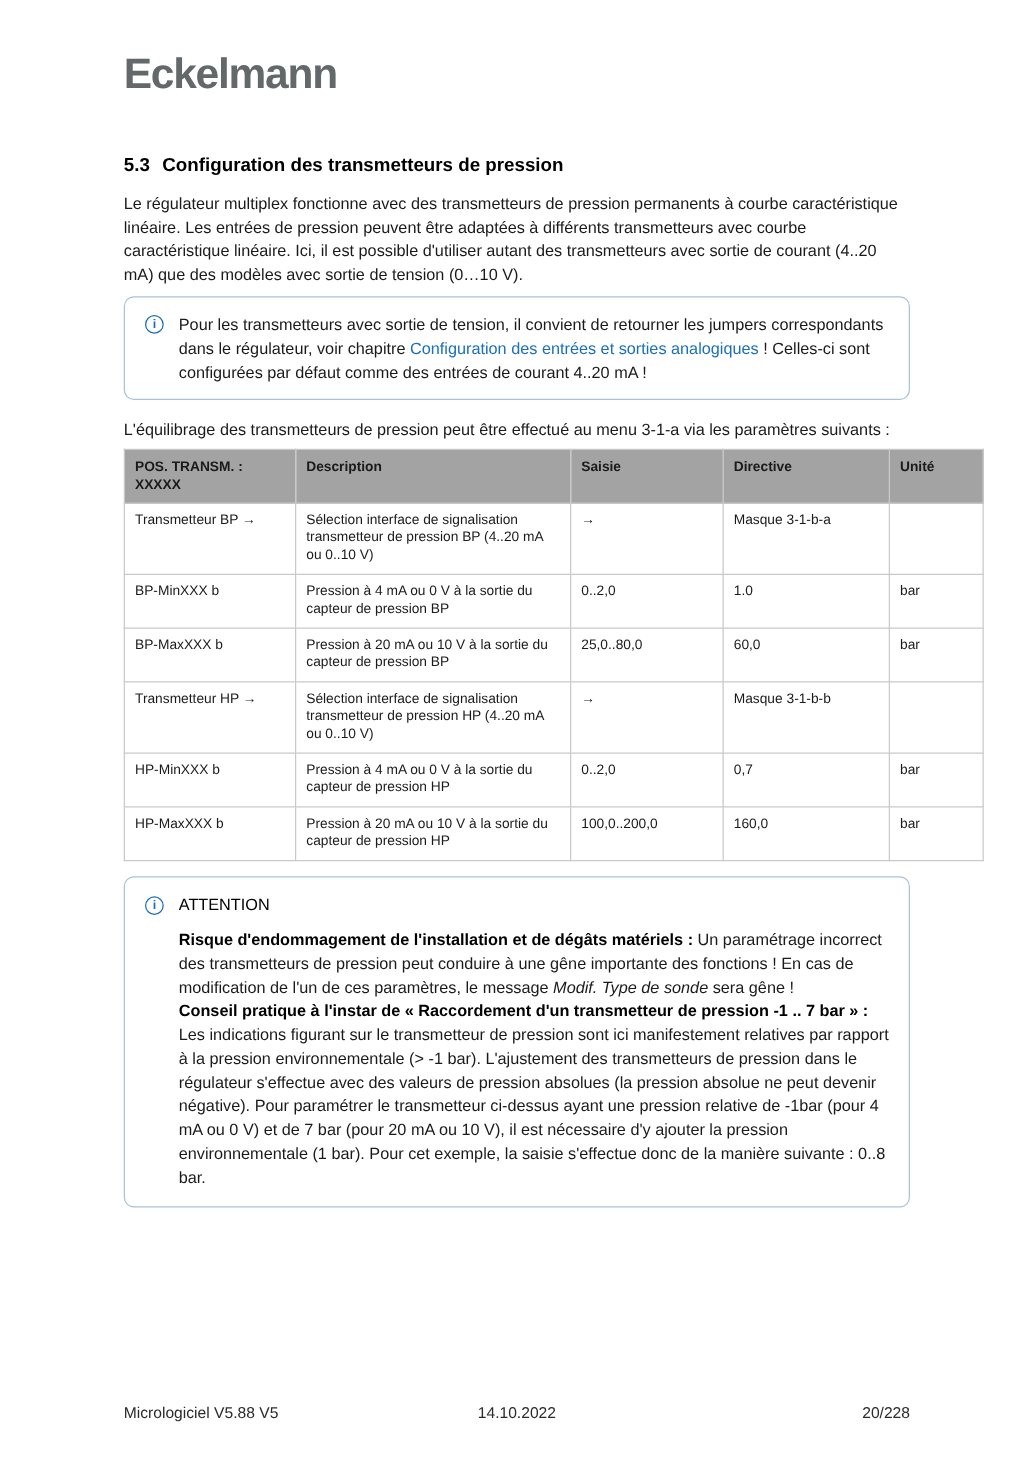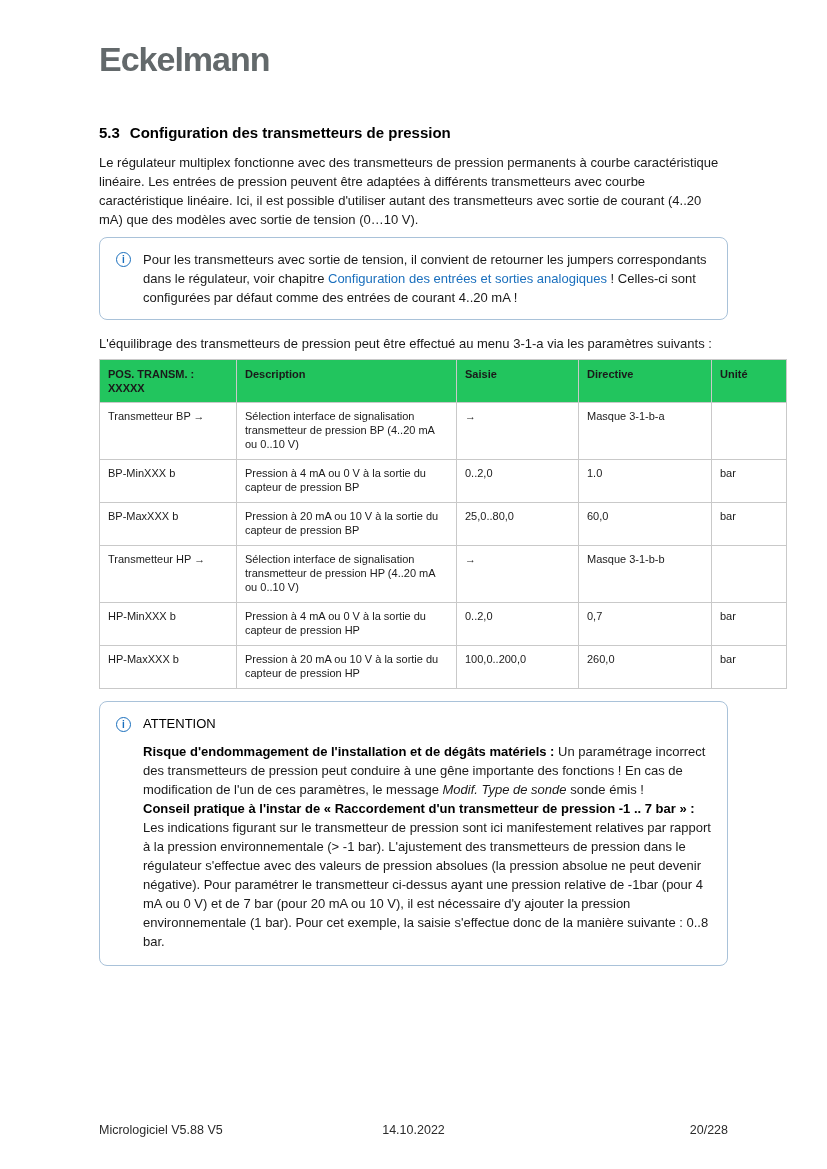--- a/index.html
+++ b/index.html
@@ -87,21 +87,21 @@
   table.params th, table.params td {
     border: 1px solid #c9c9c9;
     font-size: 11px;
     line-height: 14px;
     padding: 6px 8px 8px 8px;
     text-align: left;
     vertical-align: top;
     color: #1a1a1a;
   }
   table.params th {
-    background: #22c55e;
+    background: #a3a3a3;
     font-weight: bold;
     padding-top: 7px;
     padding-bottom: 7px;
   }
   table.params td { height: 36px; }
   table.params tr.tall td { height: 52px; }
   .attention-box {
     border: 1px solid #a9c2d9;
     border-radius: 8px;
     padding: 13px 14px 14px 12px;
@@ -210,33 +210,33 @@
           <td>HP-MinXXX b</td>
           <td>Pression à 4 mA ou 0 V à la sortie du capteur de pression HP</td>
           <td>0..2,0</td>
           <td>0,7</td>
           <td>bar</td>
         </tr>
         <tr>
           <td>HP-MaxXXX b</td>
           <td>Pression à 20 mA ou 10 V à la sortie du capteur de pression HP</td>
           <td>100,0..200,0</td>
-          <td>260,0</td>
+          <td>160,0</td>
           <td>bar</td>
         </tr>
       </tbody>
     </table>
 
     <div class="attention-box">
       <div class="attention-header">
         <span class="info-glyph">i</span>
         <span class="attention-title">ATTENTION</span>
       </div>
       <div class="attention-body">
-        <b>Risque d'endommagement de l'installation et de dégâts matériels :</b><span> Un paramétrage incorrect des transmetteurs de pression peut conduire à une gêne importante des fonctions ! En cas de modification de l'un de ces paramètres, le message </span><i>Modif. Type de sonde</i><span> sonde émis !</span><br>
+        <b>Risque d'endommagement de l'installation et de dégâts matériels :</b><span> Un paramétrage incorrect des transmetteurs de pression peut conduire à une gêne importante des fonctions ! En cas de modification de l'un de ces paramètres, le message </span><i>Modif. Type de sonde</i><span> sera gêne !</span><br>
         <b>Conseil pratique à l'instar de « Raccordement d'un transmetteur de pression -1 .. 7 bar » :</b><span> Les indications figurant sur le transmetteur de pression sont ici manifestement relatives par rapport à la pression environnementale (&gt; -1 bar). L'ajustement des transmetteurs de pression dans le régulateur s'effectue avec des valeurs de pression absolues (la pression absolue ne peut devenir négative). Pour paramétrer le transmetteur ci-dessus ayant une pression relative de -1bar (pour 4 mA ou 0 V) et de 7 bar (pour 20 mA ou 10 V), il est nécessaire d'y ajouter la pression environnementale (1 bar). Pour cet exemple, la saisie s'effectue donc de la manière suivante : 0..8 bar.</span>
       </div>
     </div>
 
   </div>
 
   <div class="footer">
     <span class="center">14.10.2022</span>
     <span class="left">Micrologiciel V5.88 V5</span>
     <span class="right">20/228</span>

